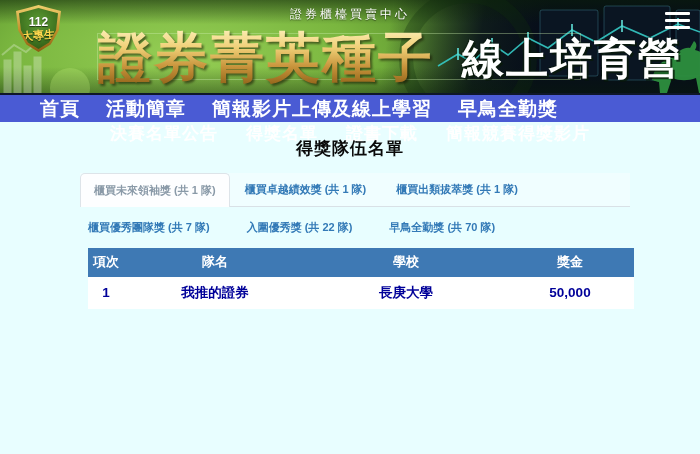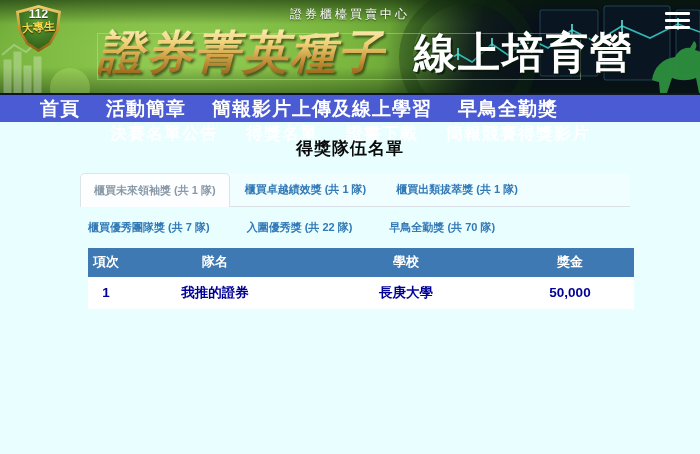--- a/index.html
+++ b/index.html
@@ -17,34 +17,34 @@
   .banner-art{ position:absolute; inset:0; width:700px; height:93px; }
 
   .shield{ position:absolute; left:16px; top:5px; width:45px; height:47px;
     background:linear-gradient(180deg,#f0cf6e 0%, #c08f2a 55%, #8a5c12 100%);
     clip-path:polygon(50% 0%, 76% 7%, 100% 13%, 95% 54%, 77% 84%, 50% 100%, 23% 84%, 5% 54%, 0% 13%, 24% 7%);
     filter:drop-shadow(1px 2px 2px rgba(0,0,0,.45));
   }
   .shield-inner{ position:absolute; inset:3px;
     background:radial-gradient(circle at 50% 35%, #5d9c33 0%, #3f7420 55%, #27520f 100%);
     clip-path:polygon(50% 0%, 76% 7%, 100% 13%, 95% 54%, 77% 84%, 50% 100%, 23% 84%, 5% 54%, 0% 13%, 24% 7%);
-    display:flex; flex-direction:column; align-items:center; gap:0;
+    display:flex; flex-direction:column; align-items:center; justify-content:center; gap:0;
   }
   .shield-top{ color:#fff; font-size:12px; font-weight:bold; line-height:13px; text-shadow:0 1px 1px rgba(0,0,0,.6); }
   .shield-bottom{ color:#ffd84d; font-size:11px; font-weight:bold; line-height:12px; transform:rotate(-4deg); text-shadow:0 1px 1px rgba(0,0,0,.6); }
 
   .calligraphy{ position:absolute; top:6px; left:0; right:0; text-align:center;
     font-family:"DejaVu Serif", serif; font-size:12px; letter-spacing:3px; color:#fff;
     text-shadow:0 1px 1px rgba(0,0,0,.5);
   }
   .title-frame{ position:absolute; left:97px; top:33px; width:484px; height:47px;
     border:1px solid rgba(205,240,175,.38); pointer-events:none; }
   .titles{ position:absolute; left:98px; top:22px; display:flex; align-items:center; gap:18px; white-space:nowrap; }
-  .title-gold{ font-weight:800; font-size:46px; letter-spacing:2px; color:#e0b24e;
-    text-shadow:1px 2px 2px rgba(30,20,0,.55);font-style:italic; }
+  .title-gold{ font-weight:800; font-size:54px; letter-spacing:2px; color:#e0b24e;
+    text-shadow:1px 2px 2px rgba(30,20,0,.55); }
   @supports (-webkit-background-clip: text){
     .title-gold{ background:linear-gradient(180deg,#fdf3c0 5%,#f0d077 35%,#c6923a 62%,#96671c 85%,#c49a3f 100%);
       -webkit-background-clip:text; -webkit-text-fill-color:transparent; text-shadow:none;
       filter:drop-shadow(2px 2px 1px rgba(20,14,0,.55)); }
   }
   .title-white{ font-weight:800; font-size:42px; letter-spacing:2px; color:#ffffff;
     text-shadow:2px 2px 0 rgba(8,26,8,.75), -1px -1px 0 rgba(8,26,8,.45);margin-left:10px; }
 
   .hamburger{ position:absolute; right:10px; top:12px; width:25px; height:17px;
     display:flex; flex-direction:column; justify-content:space-between; cursor:pointer; }

